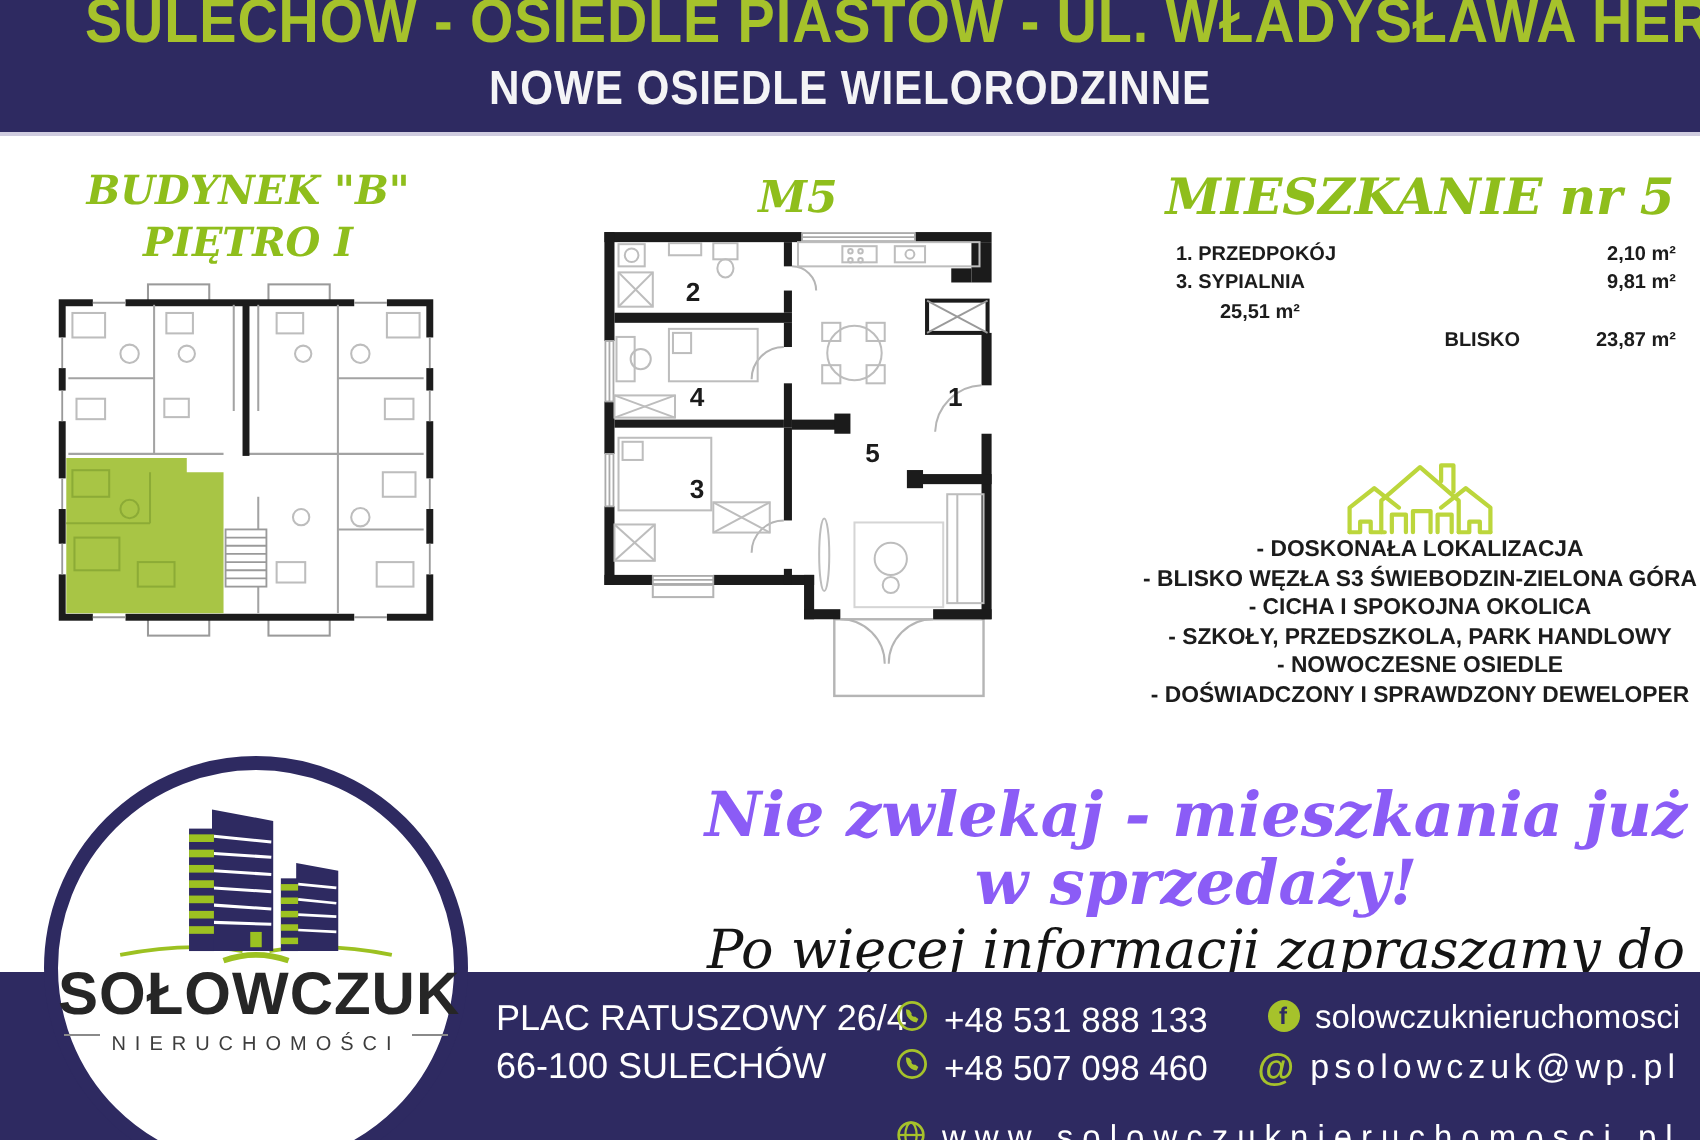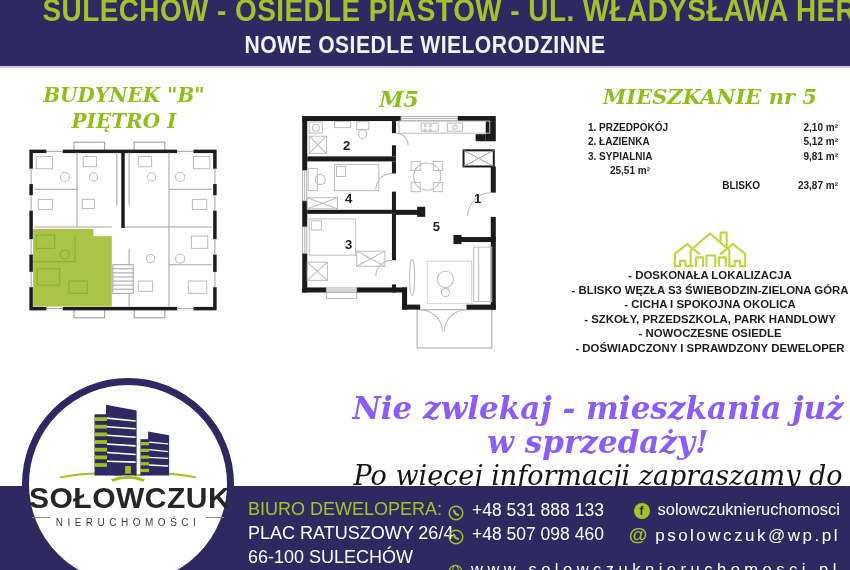--- a/index.html
+++ b/index.html
@@ -12,21 +12,21 @@
           border-bottom:2px solid #cfccdf;overflow:hidden;}
   .header .h1{position:absolute;top:-7px;left:0;width:850px;text-align:center;white-space:nowrap;
           color:#a6c22b;font-weight:bold;font-size:31px;transform:scaleX(.9);letter-spacing:.5px;}
   .header .h2{position:absolute;top:31px;left:0;width:850px;text-align:center;white-space:nowrap;
           color:#f4f4f6;font-weight:bold;font-size:24px;transform:scaleX(.88);letter-spacing:.5px;}
 
   
   .gtitle{font-family:"DejaVu Serif",serif;font-style:italic;font-weight:bold;color:#8fbe1c;text-align:center;}
   .left-title{left:26px;top:82px;width:196px;font-size:20px;line-height:26px;}
   .m5-title{left:298px;top:86px;width:202px;font-size:22px;}
-  .right-title{left:575px;top:84px;width:270px;font-size:21px;}
+  .right-title{left:575px;top:84px;width:270px;font-size:25px;}
 
   
   .room-list{left:588px;top:121px;width:250px;font-size:10px;font-weight:bold;color:#1c1c1c;}
   .room-row{display:flex;line-height:14.4px;}
   .room-row .lbl{flex:1;text-align:left;}
   .room-row .area{width:62px;text-align:right;}
   .room-row.total .lbl{text-align:right;padding-right:16px;}
 
   
   .features{left:570px;top:268px;width:280px;text-align:center;font-size:11.4px;font-weight:bold;
@@ -42,21 +42,21 @@
   .logo-circle{position:absolute;left:22px;top:378px;width:198px;height:198px;background:#ffffff;
                border:7px solid #2e2a61;border-radius:50%;z-index:3;}
   .logo-name{position:absolute;top:96px;left:0;width:100%;text-align:center;font-weight:bold;
              font-size:30px;color:#262626;letter-spacing:.5px;}
   .logo-sub{position:absolute;top:132px;left:0;width:100%;display:flex;align-items:flex-start;
             justify-content:center;gap:6px;color:#3d3d3d;font-size:10px;letter-spacing:4.5px;}
   .logo-sub .dash{width:18px;height:0;border-top:1px solid #8a8a8a;display:inline-block;}
 
   .f-col1{position:absolute;left:248px;top:497px;color:#fff;font-size:18px;line-height:24px;white-space:nowrap;}
   .f-col1 .office{color:#a6c22b;}
-  .f-row{position:absolute;display:flex;align-items:flex-end;gap:8px;color:#fff;white-space:nowrap;}
+  .f-row{position:absolute;display:flex;align-items:flex-start;gap:8px;color:#fff;white-space:nowrap;}
   .f-phone1{left:448px;top:500px;font-size:17.5px;}
   .f-phone2{left:448px;top:524px;font-size:17.5px;}
   .f-www{left:448px;top:560px;font-size:16.5px;letter-spacing:4.5px;}
   .f-fb{right:10px;top:500px;font-size:16.5px;}
   .f-mail{right:10px;top:524px;font-size:17px;letter-spacing:2.5px;}
   .fb-badge{display:inline-flex;align-items:center;justify-content:center;width:16px;height:16px;
             border-radius:50%;background:#a6c22b;color:#2e2a61;font-weight:bold;font-size:12px;}
   .at-badge{color:#a6c22b;font-size:19px;font-weight:bold;letter-spacing:0;}
 
   svg text{font-family:"Liberation Sans",sans-serif;}
@@ -284,24 +284,20 @@
       <text x="178" y="90">1</text>
     </g>
   </svg>
 
   <div class="abs gtitle right-title">MIESZKANIE nr 5</div>
 
   <div class="abs room-list">
     <div class="room-row">
       <span class="lbl">1. PRZEDPOKÓJ</span>
       <span class="area">2,10 m²</span>
-    </div>
-    <div class="room-row">
-      <span class="lbl">2. ŁAZIENKA</span>
-      <span class="area">5,12 m²</span>
     </div>
     <div class="room-row">
       <span class="lbl">3. SYPIALNIA</span>
       <span class="area">9,81 m²</span>
     </div>
     <div class="room-row">
       <span class="area">25,51 m²</span>
     </div>
     <div class="room-row total">
       <span class="lbl">BLISKO</span>
@@ -382,21 +378,20 @@
     </svg>
     <div class="logo-name">SOŁOWCZUK</div>
     <div class="logo-sub">
       <span class="dash"></span>
       <span>NIERUCHOMOŚCI</span>
       <span class="dash"></span>
     </div>
   </div>
 
   <div class="f-col1">
-    <div class="office">BIURO DEWELOPERA:</div>
     <div>PLAC RATUSZOWY 26/4</div>
     <div>66-100 SULECHÓW</div>
   </div>
 
   <div class="f-row f-phone1">
     <svg width="16" height="16" viewBox="0 0 16 16">
       <circle cx="8" cy="8" r="6.8" stroke="#a6c22b" stroke-width="1.4" fill="none"></circle>
       <path d="M5.1,4.6 c-0.5,3 1.5,6.1 5.2,6.7 l0.9,-1.8 -1.7,-1.2 c-0.4,0.25 -0.95,0.1 -1.35,-0.3 -0.4,-0.4 -0.55,-0.95 -0.3,-1.35 l-1.2,-1.7 z" fill="#a6c22b"></path>
     </svg>
     <span>+48 531 888 133</span>

